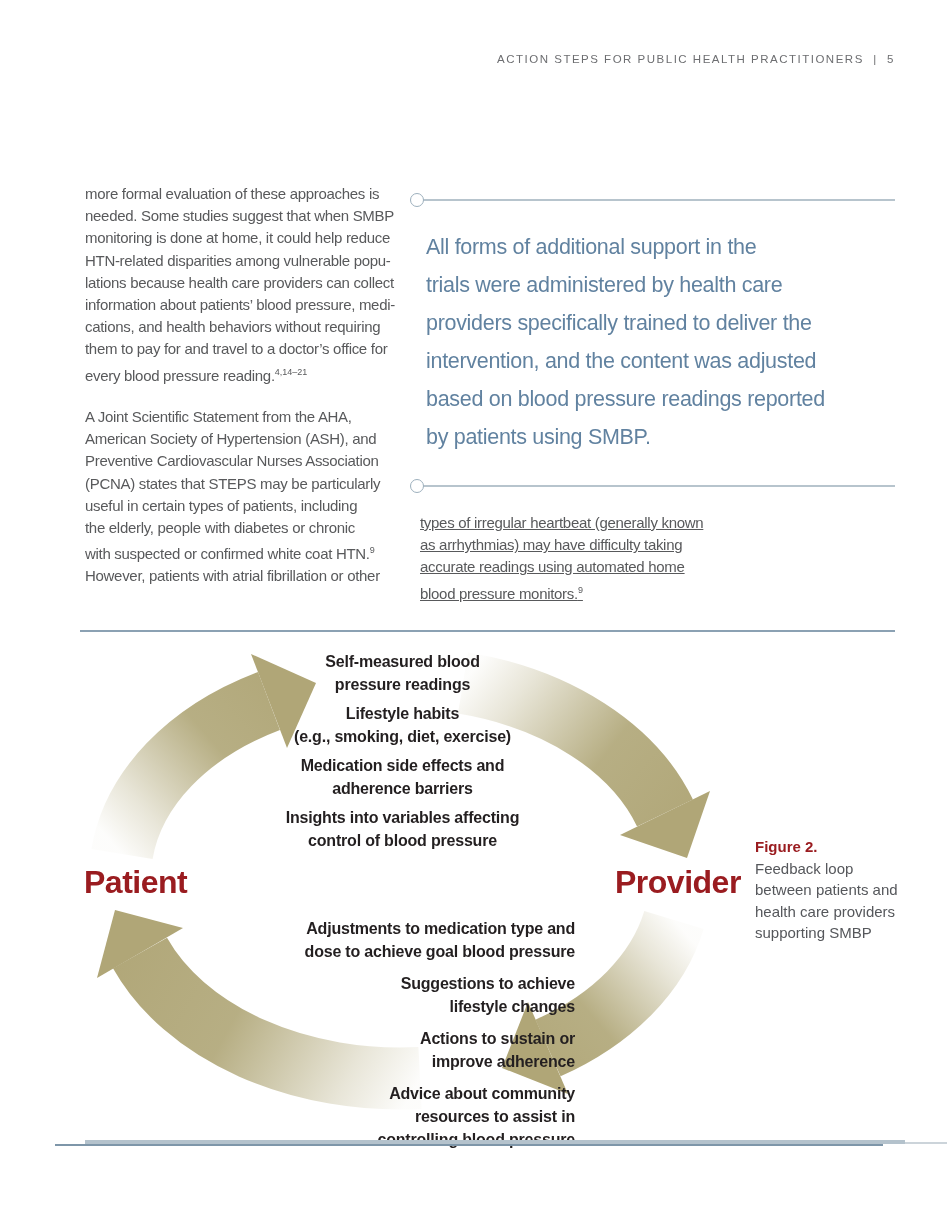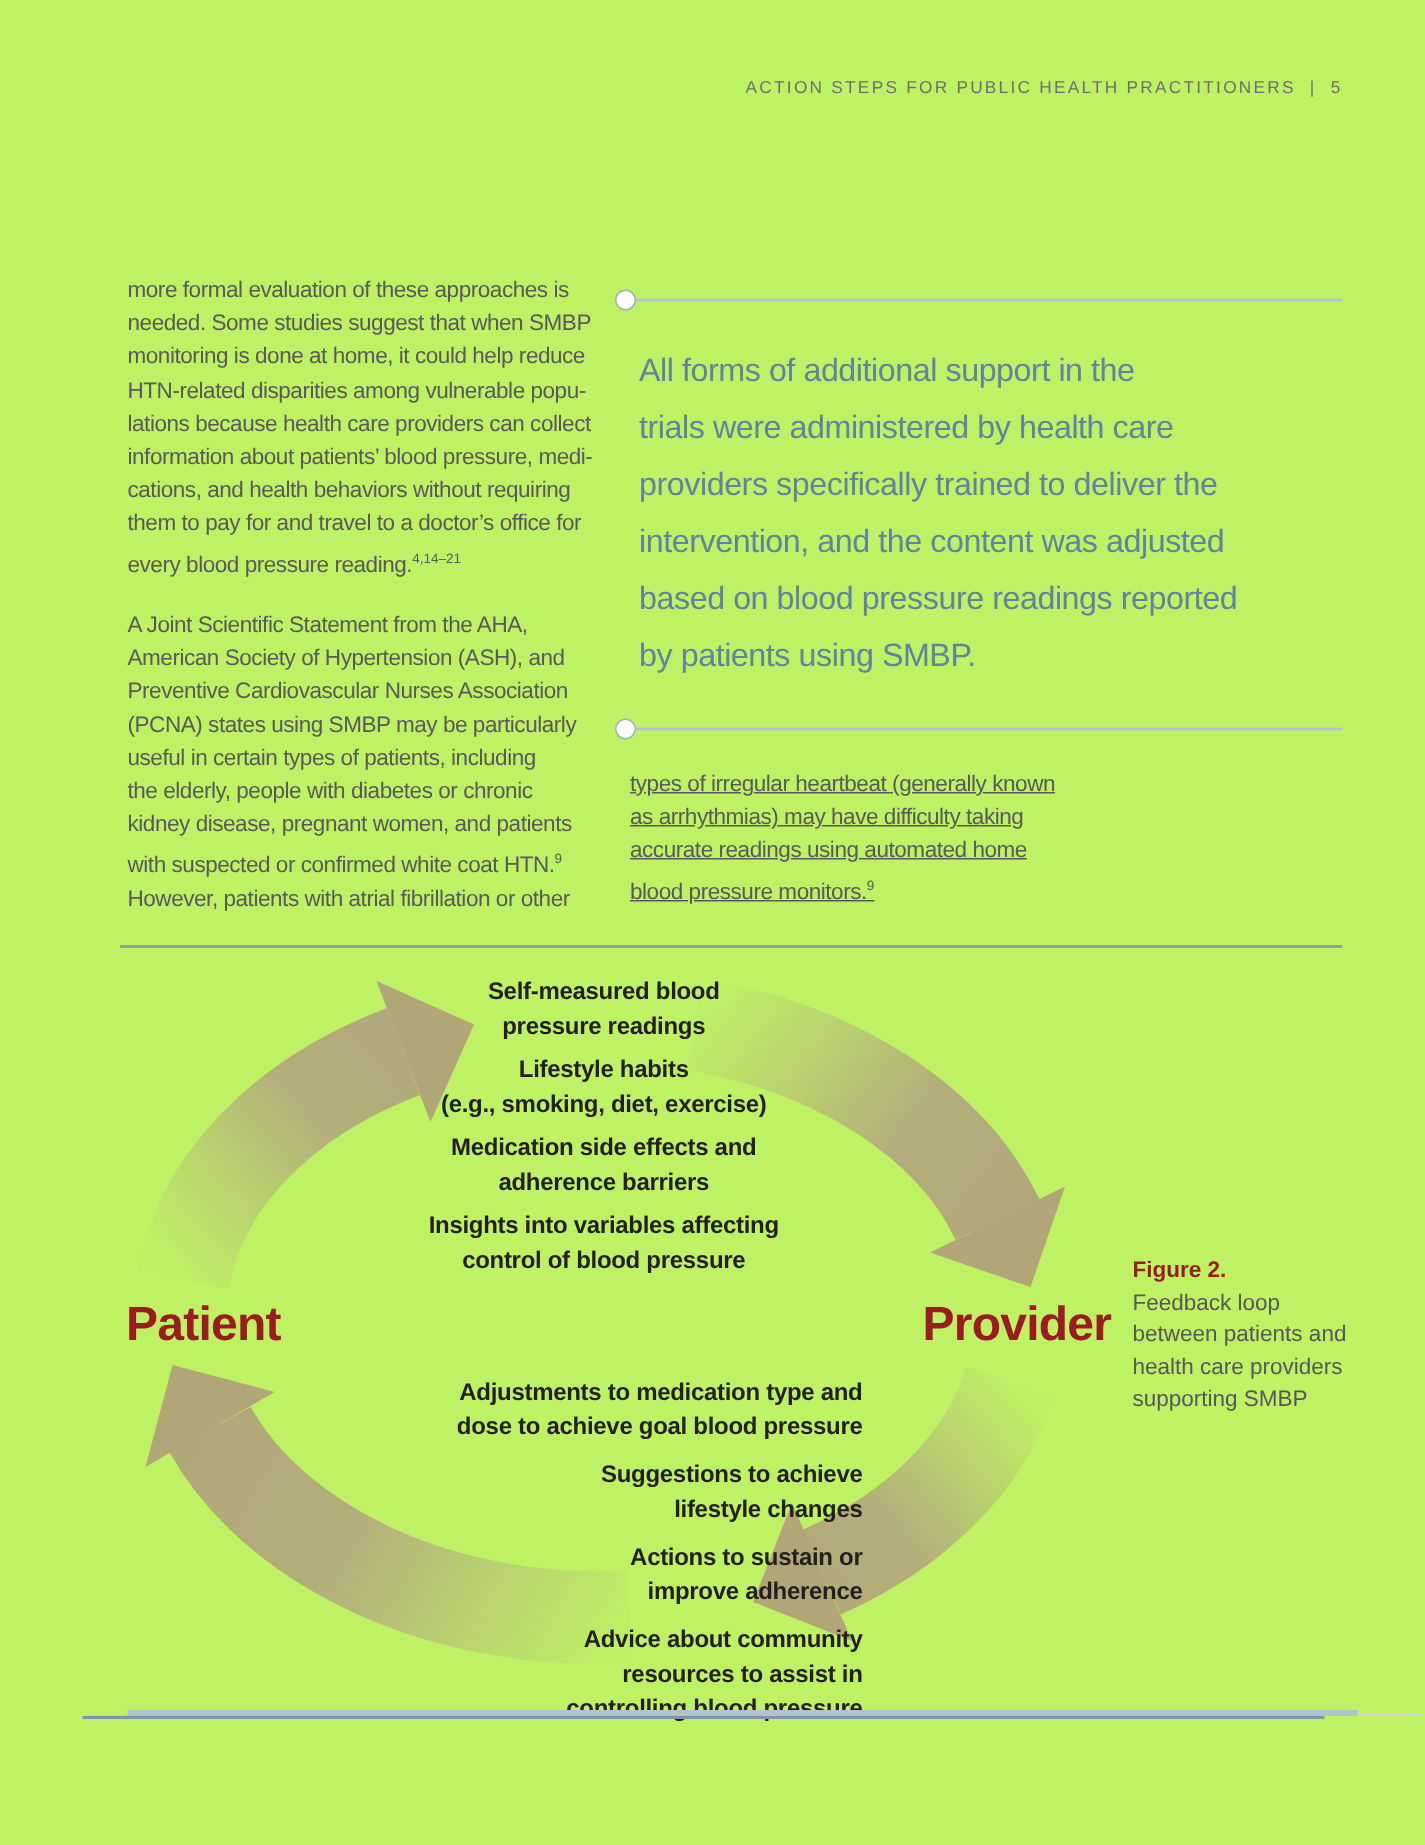--- a/index.html
+++ b/index.html
@@ -1,17 +1,17 @@
 <!DOCTYPE html>
 <html><head>
 <meta charset="utf-8">
 <style>
   html,body{margin:0;padding:0;background:#e9e9e9;}
   .page{
-    position:relative;width:950px;height:1230px;background:#bef264;
+    position:relative;width:950px;height:1230px;background:#ffffff;
     margin:0 auto;overflow:hidden;
     font-family:"Liberation Sans","DejaVu Sans",sans-serif;
     -webkit-font-smoothing:antialiased;
   }
   .hdr{
     position:absolute;top:53px;right:55px;
     font-size:11.5px;letter-spacing:1.5px;color:#6d6e71;white-space:pre;
   }
   .t-line{white-space:nowrap;}
   .body-block{
@@ -72,24 +72,23 @@
     <div class="t-line">information about patients’ blood pressure, medi-</div>
     <div class="t-line">cations, and health behaviors without requiring</div>
     <div class="t-line">them to pay for and travel to a doctor’s office for</div>
     <div class="t-line"><span>every blood pressure reading.</span><sup>4,14–21</sup></div>
   </div>
 
   <div class="body-block p2">
     <div class="t-line">A Joint Scientific Statement from the AHA,</div>
     <div class="t-line">American Society of Hypertension (ASH), and</div>
     <div class="t-line">Preventive Cardiovascular Nurses Association</div>
-    <div class="t-line">(PCNA) states using SMBP may be particularly</div>
+    <div class="t-line">(PCNA) states that STEPS may be particularly</div>
     <div class="t-line">useful in certain types of patients, including</div>
     <div class="t-line">the elderly, people with diabetes or chronic</div>
-    <div class="t-line">kidney disease, pregnant women, and patients</div>
     <div class="t-line"><span>with suspected or confirmed white coat HTN.</span><sup>9</sup></div>
     <div class="t-line">However, patients with atrial fibrillation or other</div>
   </div>
 
   <div class="quote-rule qr-top"></div>
   <div class="quote-circle qc-top"></div>
   <div class="quote">
     <div class="t-line">All forms of additional support in the</div>
     <div class="t-line">trials were administered by health care</div>
     <div class="t-line">providers specifically trained to deliver the</div>

